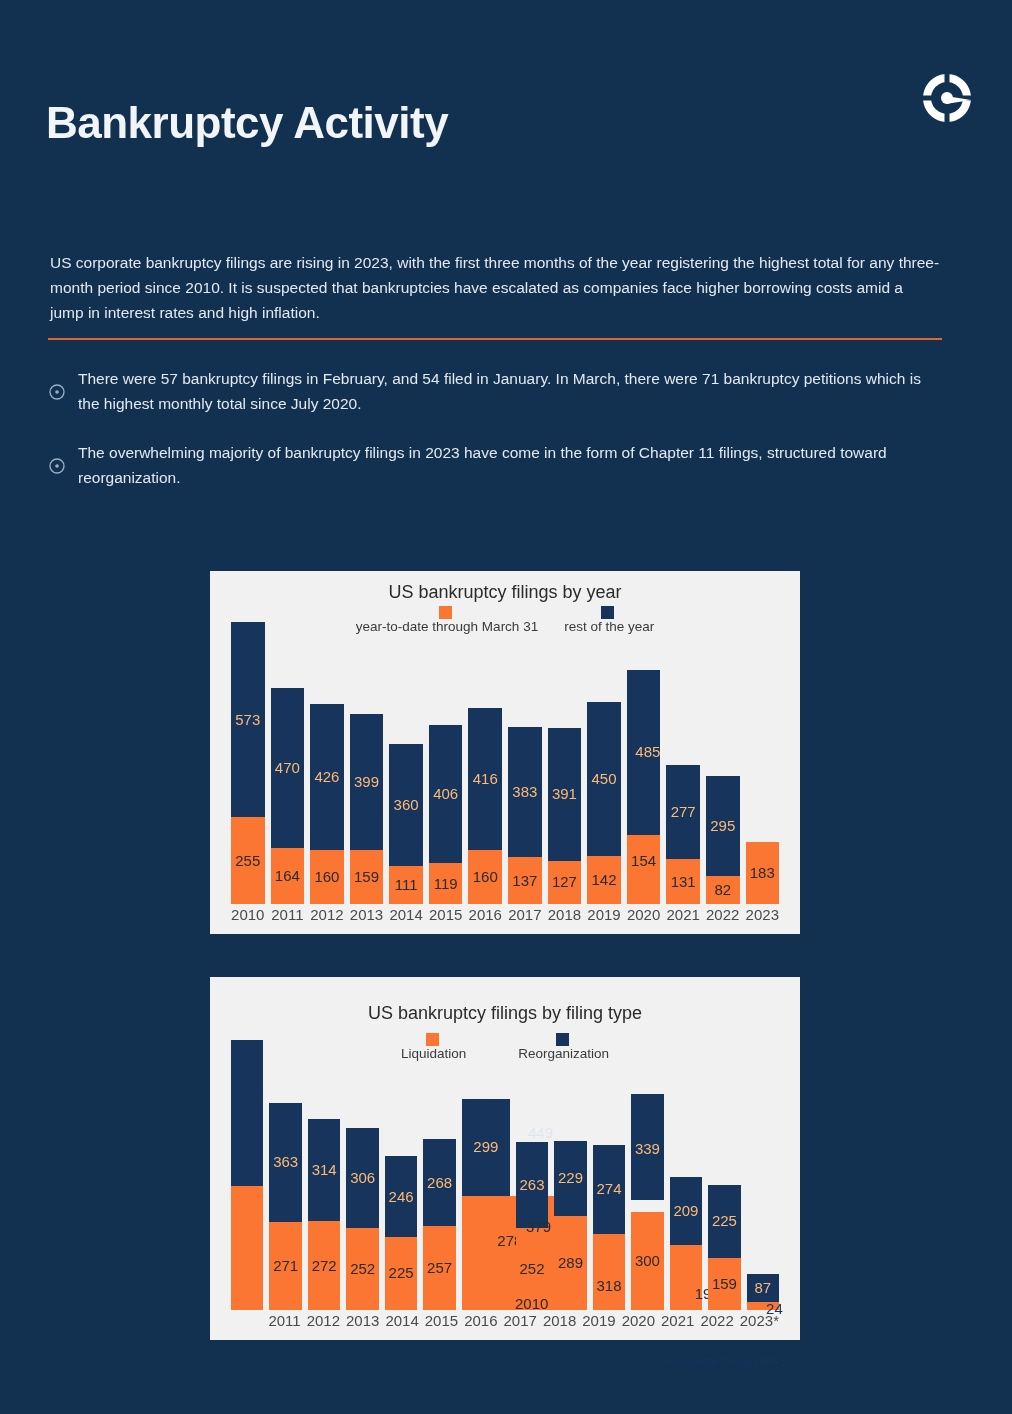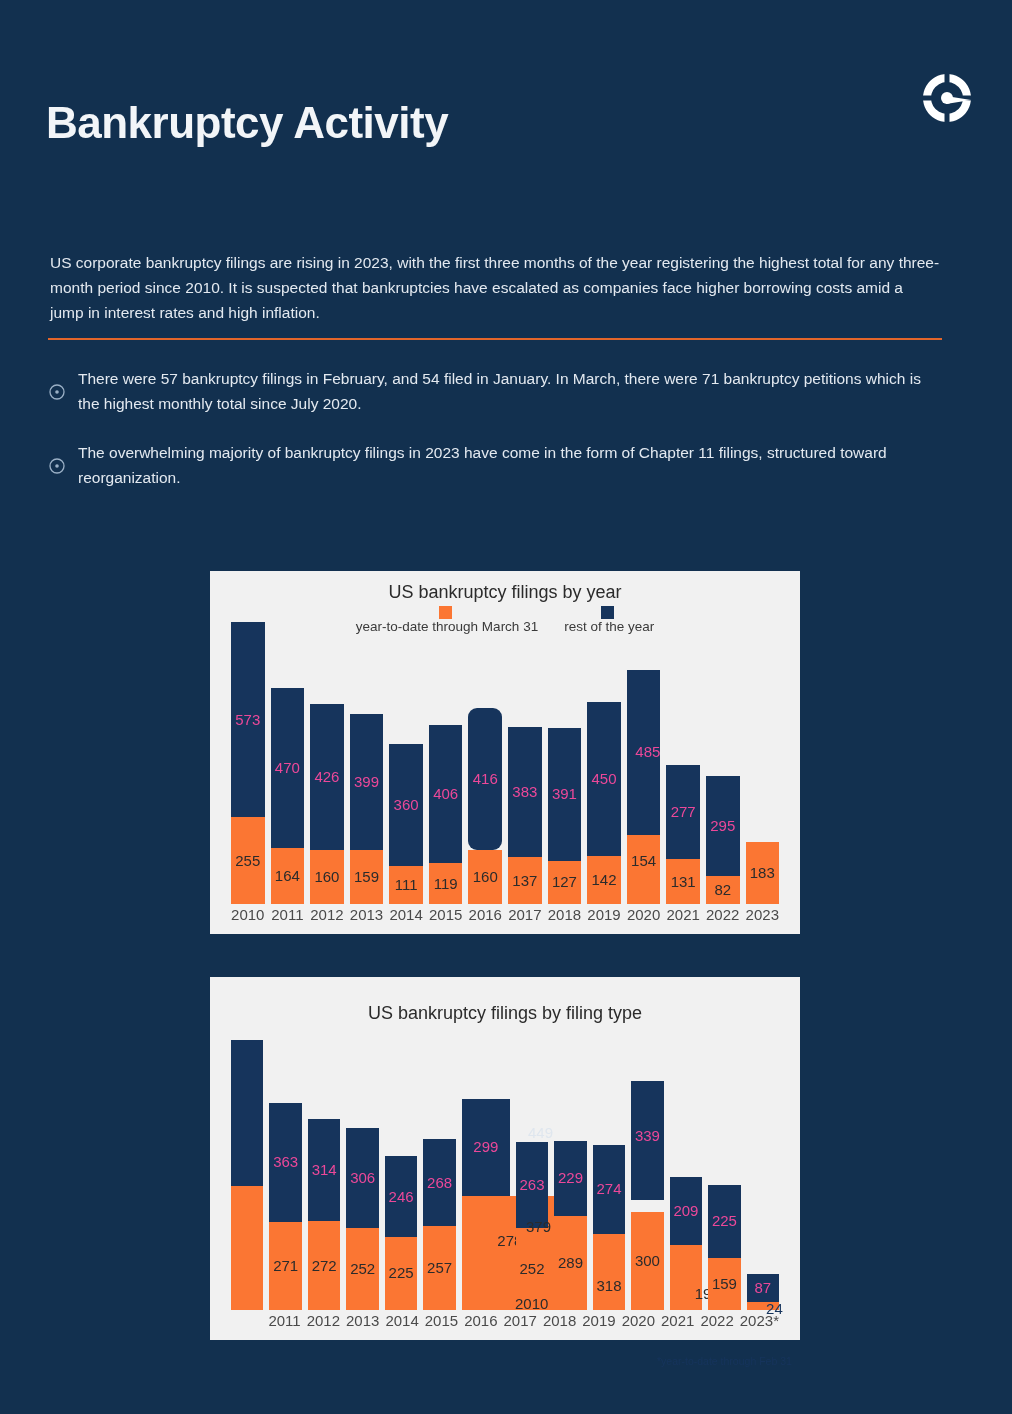--- a/index.html
+++ b/index.html
@@ -152,21 +152,21 @@
   .seg-top { background: #16345c; }
   .seg-bot { background: #fb7633; }
   .seg-label {
     position: absolute;
     left: 0;
     right: 0;
     text-align: center;
     font-size: 15px;
     white-space: nowrap;
   }
-  .seg-top .seg-label { color: #ec4899; }
+  .seg-top .seg-label { color: #fdba74; }
   .seg-bot .seg-label { color: #2b2b2b; }
 
   .xlabels {
     position: absolute;
     left: 18px;
     right: 18px;
     bottom: 4px;
     height: 24px;
     display: flex;
     justify-content: space-between;
@@ -288,21 +288,21 @@
         </div>
         <div class="bar-col">
           <div class="seg seg-top" style="height: 138.275px;">
             <span class="seg-label" style="top: 60.1377px;">406</span>
           </div>
           <div class="seg seg-bot" style="height: 40.529px;">
             <span class="seg-label" style="top: 11.2645px;">119</span>
           </div>
         </div>
         <div class="bar-col">
-          <div class="seg seg-top" style="height: 141.681px; border-radius: 9px;">
+          <div class="seg seg-top" style="height: 141.681px;">
             <span class="seg-label" style="top: 61.8406px;">416</span>
           </div>
           <div class="seg seg-bot" style="height: 54.4928px;">
             <span class="seg-label" style="top: 18.2464px;">160</span>
           </div>
         </div>
         <div class="bar-col">
           <div class="seg seg-top" style="height: 130.442px;">
             <span class="seg-label" style="top: 56.221px;">383</span>
           </div>
@@ -370,20 +370,30 @@
         <div class="xlabel">2020</div>
         <div class="xlabel">2021</div>
         <div class="xlabel">2022</div>
         <div class="xlabel">2023</div>
       </div>
   </div>
 </div>
 
 <div class="chart-panel" id="chart2-panel">
   <div class="chart-title">US bankruptcy filings by filing type</div>
+  <div class="legend">
+    <div class="legend-item">
+      <span class="legend-swatch" style="background:#fb7633"></span>
+      <span>Liquidation</span>
+    </div>
+    <div class="legend-item">
+      <span class="legend-swatch" style="background:#16345c"></span>
+      <span>Reorganization</span>
+    </div>
+  </div>
   <div class="plot">
     <div class="bars" id="c2-bars">
         <div class="bar-col">
           <div class="seg seg-top" style="height: 146.413px;"></div>
           <div class="seg seg-bot" style="height: 123.587px;"></div>
         </div>
         <div class="bar-col">
           <div class="seg seg-top" style="height: 118.37px;">
             <span class="seg-label" style="top: 50.1848px;">363</span>
           </div>
@@ -449,21 +459,21 @@
         </div>
         <div class="bar-col">
           <div class="seg seg-top" style="height: 89.3478px;">
             <span class="seg-label" style="top: 35.6739px;">274</span>
           </div>
           <div class="seg seg-bot" style="height: 76px;">
             <span class="seg-label" style="top: 42.8478px;">318</span>
           </div>
         </div>
         <div class="bar-col">
-          <div class="seg seg-top" style="height: 119px;">
+          <div class="seg seg-top" style="height: 106px;">
             <span class="seg-label" style="top: 46.2717px;">339</span>
           </div>
           <div class="seg seg-bot" style="height: 97.8261px; margin-top: 12px;">
             <span class="seg-label" style="top: 39.913px;">300</span>
           </div>
         </div>
         <div class="bar-col">
           <div class="seg seg-top" style="height: 68.1522px;">
             <span class="seg-label" style="top: 25.0761px;">209</span>
           </div>

